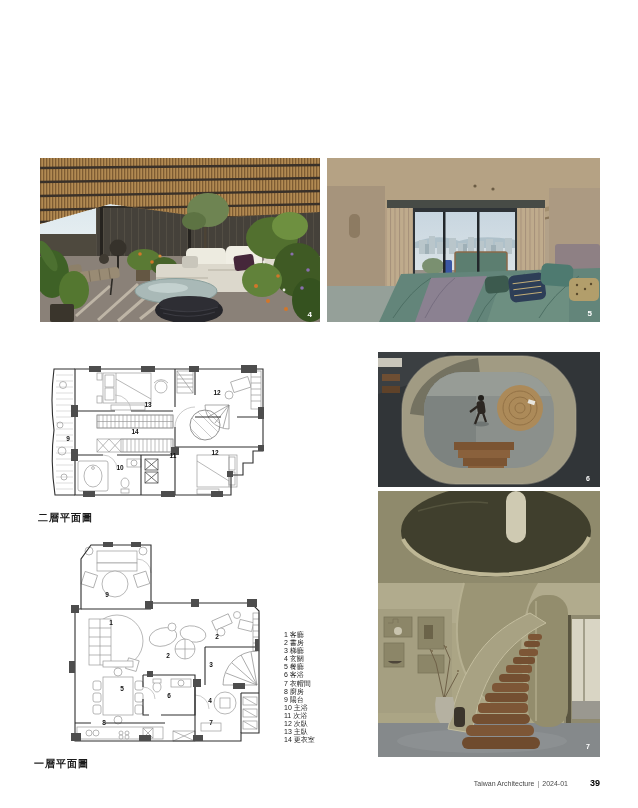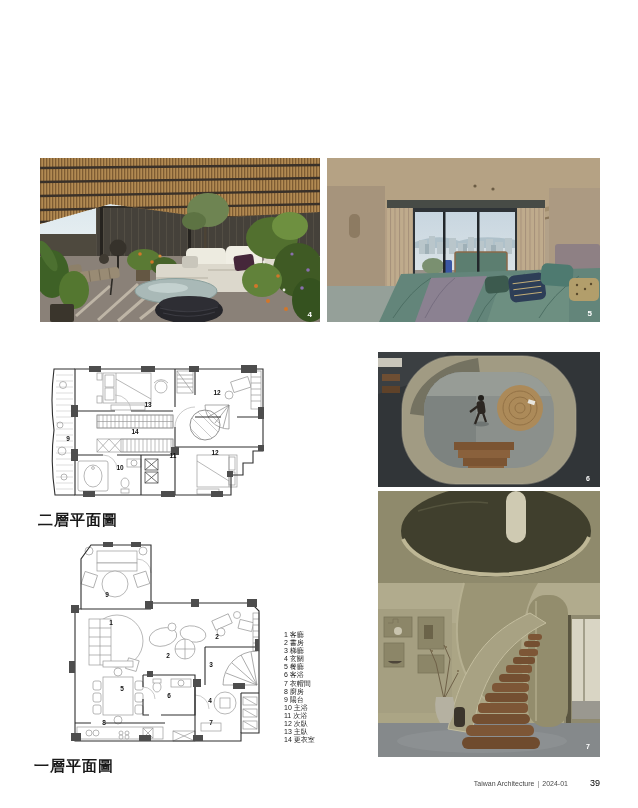--- a/index.html
+++ b/index.html
@@ -2,26 +2,26 @@
 <html><head>
 <meta charset="utf-8">
 <style>
   html,body{margin:0;padding:0;background:#e8e8e8;}
   .page{position:relative;width:638px;height:808px;background:#ffffff;overflow:hidden;
         font-family:"Liberation Sans","DejaVu Sans",sans-serif;}
   .photo{position:absolute;overflow:hidden;}
   .photo svg{display:block;width:100%;height:100%;}
   .plan{position:absolute;}
   .plan svg{display:block;width:100%;height:100%;}
-  .plan-caption{position:absolute;font-size:15px;font-weight:bold;color:#1a1a1a;letter-spacing:1px;}
+  .plan-caption{position:absolute;font-size:10px;font-weight:bold;color:#1a1a1a;letter-spacing:1px;}
   .legend{position:absolute;left:284px;top:631px;}
   .legend-item{font-size:7px;line-height:8.1px;color:#1a1a1a;white-space:pre;}
   .footer{position:absolute;right:38px;top:778px;font-size:7px;color:#4a4a4a;text-align:right;}
   .footer .sep{margin:0 3px;color:#777;}
-  .footer .pagenum{font-weight:normal;font-size:9px;color:#000;margin-left:22px;}
+  .footer .pagenum{font-weight:bold;font-size:9px;color:#000;margin-left:22px;}
 </style>
 </head>
 <body>
 
 <div class="page">
 
   <div class="photo" style="left:40px;top:158px;width:280px;height:164px;">
     <svg viewBox="0 0 280 164" preserveAspectRatio="none">
       <defs>
         <linearGradient id="p4sky" x1="0" y1="0" x2="0" y2="1">

